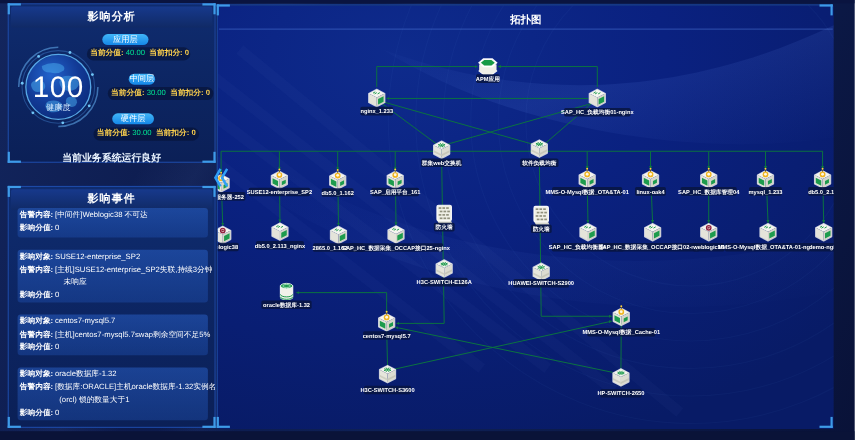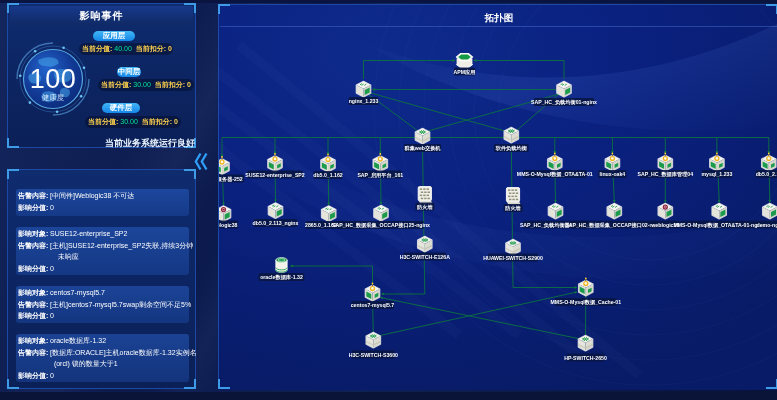--- a/index.html
+++ b/index.html
@@ -1,37 +1,37 @@
 <!DOCTYPE html>
 <html><head><meta charset="utf-8">
 <style>
 *{margin:0;padding:0;box-sizing:border-box}
 body{width:777px;height:400px;overflow:hidden;font-family:"Liberation Sans",sans-serif;
  background:linear-gradient(112deg,#13265e 0%,#0c1a4c 30%,#0e2158 55%,#091238 100%);position:relative}
 .panel{position:absolute;background:linear-gradient(180deg,#0f2c6f 0%,#0c2460 60%,#0b2057 100%);border:1px solid #1c49a6}
 .hdr{position:absolute;left:2px;right:2px;top:2px;height:19px;background:linear-gradient(180deg,#17398c 0%,#102a66 100%);
  border-radius:2px;text-align:center;color:#fff;font-size:10px;font-weight:bold;line-height:19px;letter-spacing:1px}
 .badge{position:absolute;height:10px;border-radius:5px;background:linear-gradient(180deg,#41b5f7,#1487e8);
- color:#fff;font-size:7.5px;font-weight:bold;text-align:center;line-height:10px}
+ color:#fff;font-size:7.5px;font-weight:normal;text-align:center;line-height:10px}
 .caps{position:absolute;height:12px;border-radius:6px;background:rgba(5,15,45,0.55);font-size:7px;
  line-height:12px;white-space:nowrap;padding-left:3px}
 .lab{color:#ffd24d;font-weight:bold}
 .grn{color:#00e394}
 .card{position:absolute;left:8px;width:173px;background:linear-gradient(180deg,rgba(45,105,215,0.45),rgba(32,82,180,0.40));border-radius:3px;padding:1px 0 0 2px}
 .crow{display:flex;font-size:7px;line-height:11.5px;color:#fff}
 .cl{width:32px;flex:none;font-weight:bold}
 .cv{flex:1;padding-right:2px;white-space:nowrap}
 </style></head>
 <body>
 <div style="position:absolute;left:-60px;top:-40px;width:420px;height:500px;background:linear-gradient(118deg,rgba(255,255,255,0) 42%,rgba(125,165,245,0.07) 50%,rgba(255,255,255,0) 58%)"></div>
 <div style="position:absolute;left:120px;top:0;width:300px;height:400px;background:linear-gradient(118deg,rgba(255,255,255,0) 45%,rgba(125,165,245,0.05) 52%,rgba(255,255,255,0) 59%)"></div>
 <div style="position:absolute;left:0;right:0;bottom:0;height:8px;background:#0a1338"></div>
 <div style="position:absolute;left:0;right:0;top:0;height:3px;background:#0a1440"></div>
 
-<div class="panel" style="left:218px;top:4px;width:560px;height:385px">
+<div class="panel" style="left:197px;top:4px;width:560px;height:385px">
 <svg width="560" height="385" viewBox="0 0 560 385" style="position:absolute;left:0;top:0">
 <defs>
 <marker id="ar" markerWidth="4" markerHeight="4" refX="2.8" refY="1.6" orient="auto">
  <path d="M0,0 L3.2,1.6 L0,3.2 Z" fill="#0b7340"></path>
 </marker>
 <radialGradient id="pbg" cx="30%" cy="12%" r="95%">
  <stop offset="0%" stop-color="#0e2b8c"></stop>
           <stop offset="45%" stop-color="#0a2180"></stop>
           <stop offset="100%" stop-color="#081b66"></stop>
 </radialGradient>
@@ -538,21 +538,21 @@
 <div style="position:absolute;right:-1px;top:-1px;width:12px;height:10px;border-right:2px solid #3e9be8;border-top:2px solid #3e9be8"></div>
 <div style="position:absolute;left:-1px;bottom:-1px;width:12px;height:10px;border-left:2px solid #3e9be8;border-bottom:2px solid #3e9be8"></div>
 <div style="position:absolute;right:-1px;bottom:-1px;width:12px;height:10px;border-right:2px solid #3e9be8;border-bottom:2px solid #3e9be8"></div>
 </div>
 
 <div class="panel" style="left:7px;top:3px;width:189px;height:145px">
 <div style="position:absolute;left:-1px;top:-1px;width:12px;height:10px;border-left:2px solid #3e9be8;border-top:2px solid #3e9be8"></div>
 <div style="position:absolute;right:-1px;top:-1px;width:12px;height:10px;border-right:2px solid #3e9be8;border-top:2px solid #3e9be8"></div>
 <div style="position:absolute;left:-1px;bottom:-1px;width:12px;height:10px;border-left:2px solid #3e9be8;border-bottom:2px solid #3e9be8"></div>
 <div style="position:absolute;right:-1px;bottom:-1px;width:12px;height:10px;border-right:2px solid #3e9be8;border-bottom:2px solid #3e9be8"></div>
-<div class="hdr">影响事件</div>
+<div class="hdr">影响分析</div>
 <svg width="86" height="84" viewBox="0 0 86 84" style="position:absolute;left:0px;top:36px">
 <defs>
 <radialGradient id="gl" cx="38%" cy="32%" r="80%">
  <stop offset="0%" stop-color="#2263cc"></stop>
           <stop offset="55%" stop-color="#123a96"></stop>
           <stop offset="100%" stop-color="#0a2876"></stop>
 </radialGradient>
 </defs>
 <circle cx="45" cy="39" r="33" fill="none" stroke="rgba(90,170,255,0.3)" stroke-width="1"></circle>
 <path d="M 9,39 A 36,36 0 0 1 45,3" fill="none" stroke="rgba(110,190,255,0.5)" stroke-width="1.4"></path>
@@ -575,33 +575,34 @@
 </g>
 <text x="45" y="48" text-anchor="middle" font-family="Liberation Sans, sans-serif" font-size="27" fill="#ffffff" letter-spacing="0.5">100</text>
 <text x="45" y="60" text-anchor="middle" font-family="Liberation Sans, sans-serif" font-size="7.5" fill="#d8ecff">健康度</text>
 </svg>
 <div class="badge" style="left:85px;top:27px;width:42px">应用层</div>
 <div class="caps" style="left:71px;top:39px;width:94px"><span class="lab">当前分值:</span> <span class="grn">40.00</span>&nbsp;&nbsp;<span class="lab">当前扣分:</span> <span class="lab">0</span></div>
 <div class="badge" style="left:109px;top:62.5px;width:24px">中间层</div>
 <div class="caps" style="left:90px;top:75px;width:96px"><span class="lab">当前分值:</span> <span class="grn">30.00</span>&nbsp;&nbsp;<span class="lab">当前扣分:</span> <span class="lab">0</span></div>
 <div class="badge" style="left:94px;top:99px;width:38px">硬件层</div>
 <div class="caps" style="left:77px;top:112px;width:96px"><span class="lab">当前分值:</span> <span class="grn">30.00</span>&nbsp;&nbsp;<span class="lab">当前扣分:</span> <span class="lab">0</span></div>
-<div style="position:absolute;left:0;right:0;top:133px;text-align:right;font-size:9px;font-weight:bold;color:#eaf4ff">当前业务系统运行良好</div>
+<div style="position:absolute;left:0;right:0;top:133px;text-align:center;font-size:9px;font-weight:bold;color:#eaf4ff">当前业务系统运行良好</div>
 </div>
 
 <svg style="position:absolute;left:194px;top:152px" width="14" height="19" viewBox="0 0 14 19">
 <polyline points="6.5,1.5 1.8,9.5 6.5,17.5" fill="none" stroke="#2f9ff7" stroke-width="2.3"></polyline>
 <polyline points="12.5,1.5 7.8,9.5 12.5,17.5" fill="none" stroke="#2f9ff7" stroke-width="2.3"></polyline>
 </svg>
 
 <div class="panel" style="left:7px;top:169px;width:189px;height:220px">
 <div style="position:absolute;left:-1px;top:-1px;width:12px;height:10px;border-left:2px solid #3e9be8;border-top:2px solid #3e9be8"></div>
 <div style="position:absolute;right:-1px;top:-1px;width:12px;height:10px;border-right:2px solid #3e9be8;border-top:2px solid #3e9be8"></div>
 <div style="position:absolute;left:-1px;bottom:-1px;width:12px;height:10px;border-left:2px solid #3e9be8;border-bottom:2px solid #3e9be8"></div>
 <div style="position:absolute;right:-1px;bottom:-1px;width:12px;height:10px;border-right:2px solid #3e9be8;border-bottom:2px solid #3e9be8"></div>
+<div class="hdr">影响事件</div>
 <div class="card" style="top:19px;height:27px">
  <div class="crow">
         <div class="cl">告警内容:</div>
         <div class="cv">[中间件]Weblogic38 不可达</div>
       </div>
  <div class="crow">
         <div class="cl">影响分值:</div>
         <div class="cv">0</div>
       </div>
 </div>

